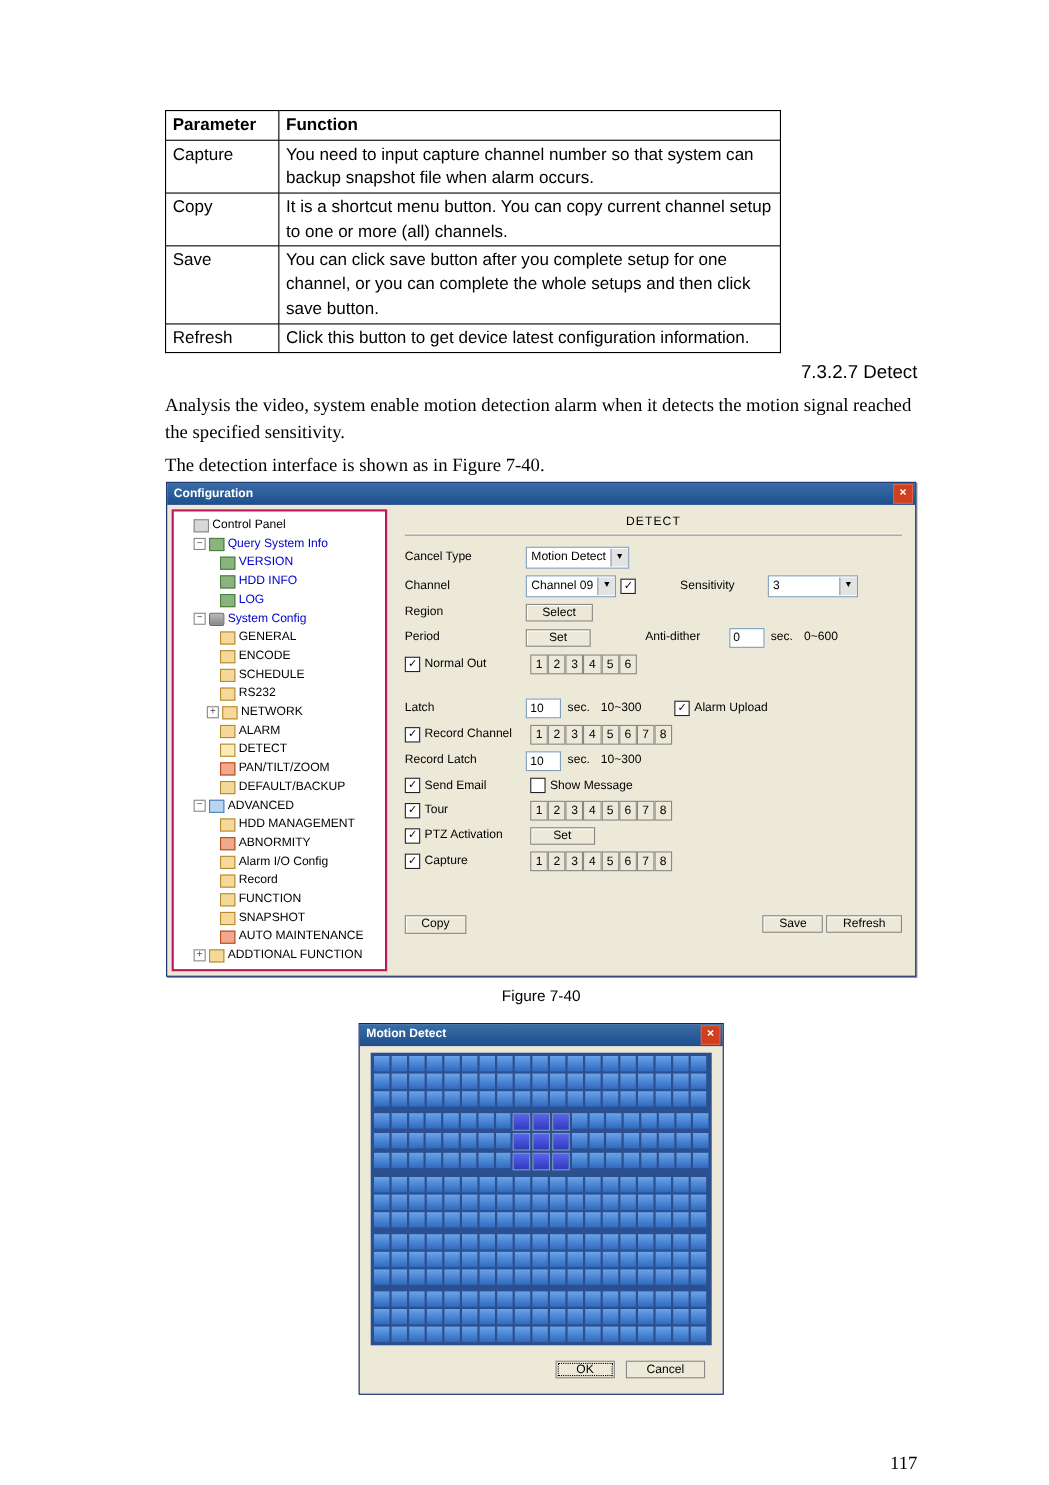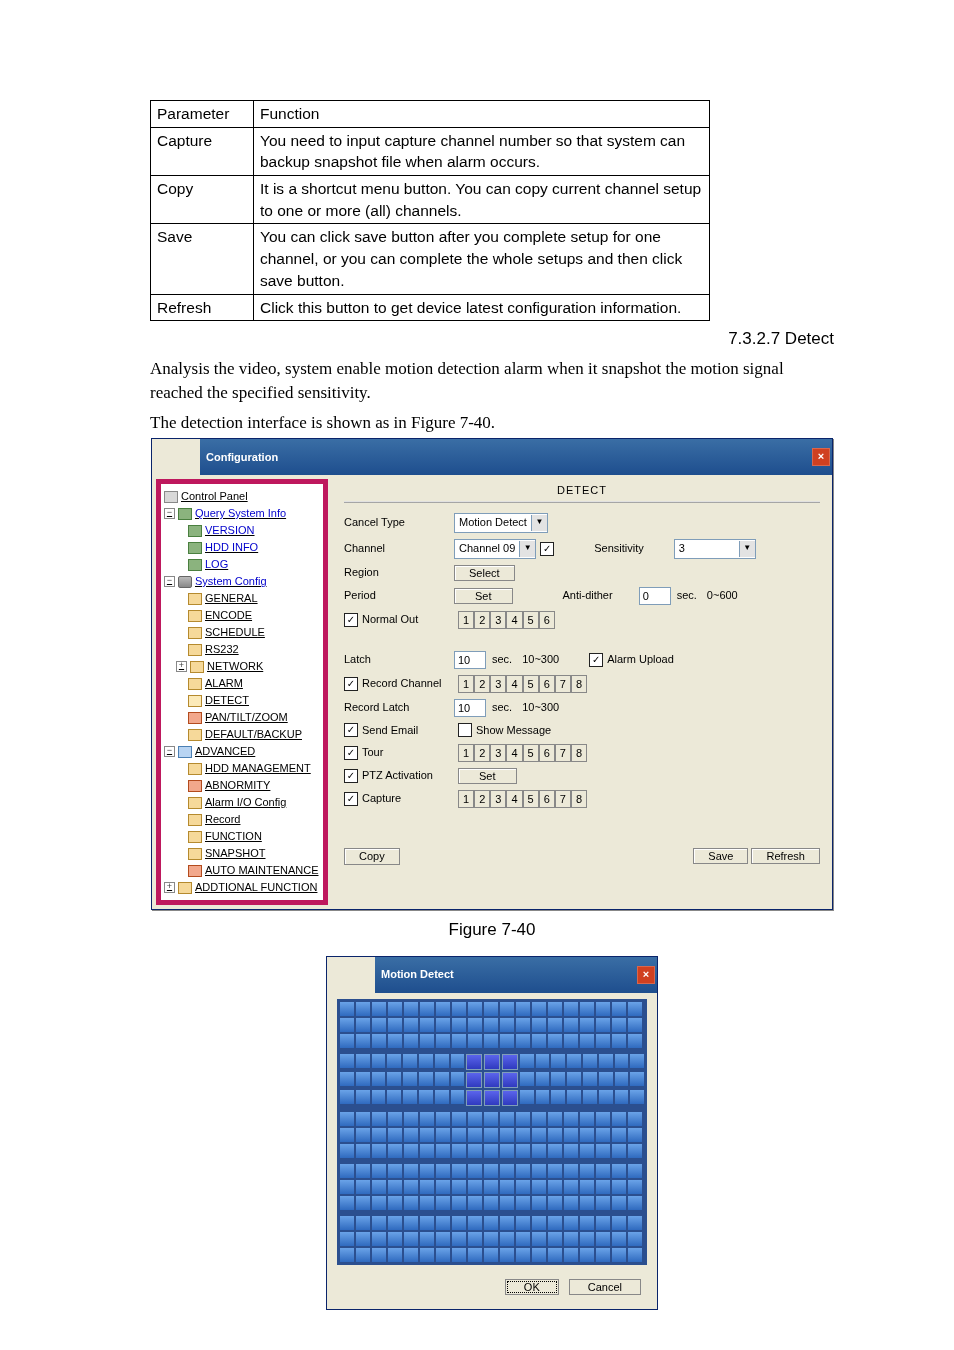--- a/index.html
+++ b/index.html
@@ -19,47 +19,47 @@
     font-family: Arial, sans-serif;
     font-size: 15.5px;
   }
   table.param th, table.param td {
     border: 1px solid #000;
     padding: 2px 6px;
     vertical-align: top;
     text-align: left;
   }
   table.param th {
-    font-weight: normal;
+    font-weight: bold;
   }
   .sect { margin-top: 6px; }
-  .caption { text-align: center; font-family: Arial, sans-serif; font-size: 17px; margin: 8px 0 14px 0; }
+  .caption { text-align: center; font-family: Arial, sans-serif; font-size: 14px; margin: 8px 0 14px 0; }
 
   
   .win {
     width: 680px;
     border: 1px solid #0a246a;
     background: #ece9d8;
     font-family: Tahoma, sans-serif;
     font-size: 11px;
     color: #000;
     margin: 4px auto 6px auto;
     box-shadow: 1px 1px 0 #888;
   }
   .titlebar {
     display: flex; justify-content: space-between; align-items: center;
-    height: 36px;
+    height: 20px;
     background: linear-gradient(#3a6ea5,#1e4e8e);
-    color: #fff; padding: 0 2px 0 6px; font-weight: bold; margin-left: 48px;
+    color: #fff; padding: 0 2px 0 6px; font-weight: bold;
   }
   .xbtn { width:16px; height:16px; background:#d04020; color:#fff; text-align:center; line-height:14px; border:1px solid #fff3; font-weight:bold; }
   .win-body { display:flex; }
   .tree {
-    width: 156px; background:#fff; border:5px solid #be185d; margin:4px;
-    padding: 4px 3px; font-size: 11px; line-height: 17px; text-decoration: underline;
+    width: 156px; background:#fff; border:2px solid #be185d; margin:4px;
+    padding: 4px 18px; font-size: 11px; line-height: 17px;
   }
   .tree .node { white-space: nowrap; display:flex; align-items:center; }
   .exp { display:inline-block; width:9px; height:9px; border:1px solid #888; font-size:9px; line-height:7px; text-align:center; margin-right:3px; background:#fff; color:#444;}
   .sp { display:inline-block; width:12px; }
   .folder { display:inline-block; width:12px; height:10px; background:#f6d99a; border:1px solid #b58a2e; margin-right:3px;}
   .folder.open { background:#fceab8;}
   .folder.red { background:#f2a88c; border-color:#b34b1e;}
   .folder.blue { background:#b8d4f2; border-color:#4a7fb3;}
   .gicon { display:inline-block; width:12px; height:10px; background:#8bb37e; border:1px solid #4a7f3f; margin-right:3px;}
   .dicon { display:inline-block; width:12px; height:10px; background:#d8d8d8; border:1px solid #888; margin-right:3px;}
@@ -119,21 +119,21 @@
         <td>You can click save button after you complete setup for one channel, or you can complete the whole setups and then click save button.</td>
       </tr>
   <tr>
         <td>Refresh</td>
         <td>Click this button to get device latest configuration information.</td>
       </tr>
 </tbody>
   </table>
 
 <div class="sect" style="font-family:Arial,sans-serif;text-align:right;">7.3.2.7  Detect</div>
-<div class="sect">Analysis the video, system enable motion detection alarm when it snapshot the motion signal reached the specified sensitivity.</div>
+<div class="sect">Analysis the video, system enable motion detection alarm when it detects the motion signal reached the specified sensitivity.</div>
 <div class="sect">The detection interface is shown as in Figure 7-40.</div>
 
 <div class="win">
   <div class="titlebar">
     <span>Configuration</span>
     <span class="xbtn">×</span>
   </div>
   <div class="win-body">
 
     <div class="tree">

